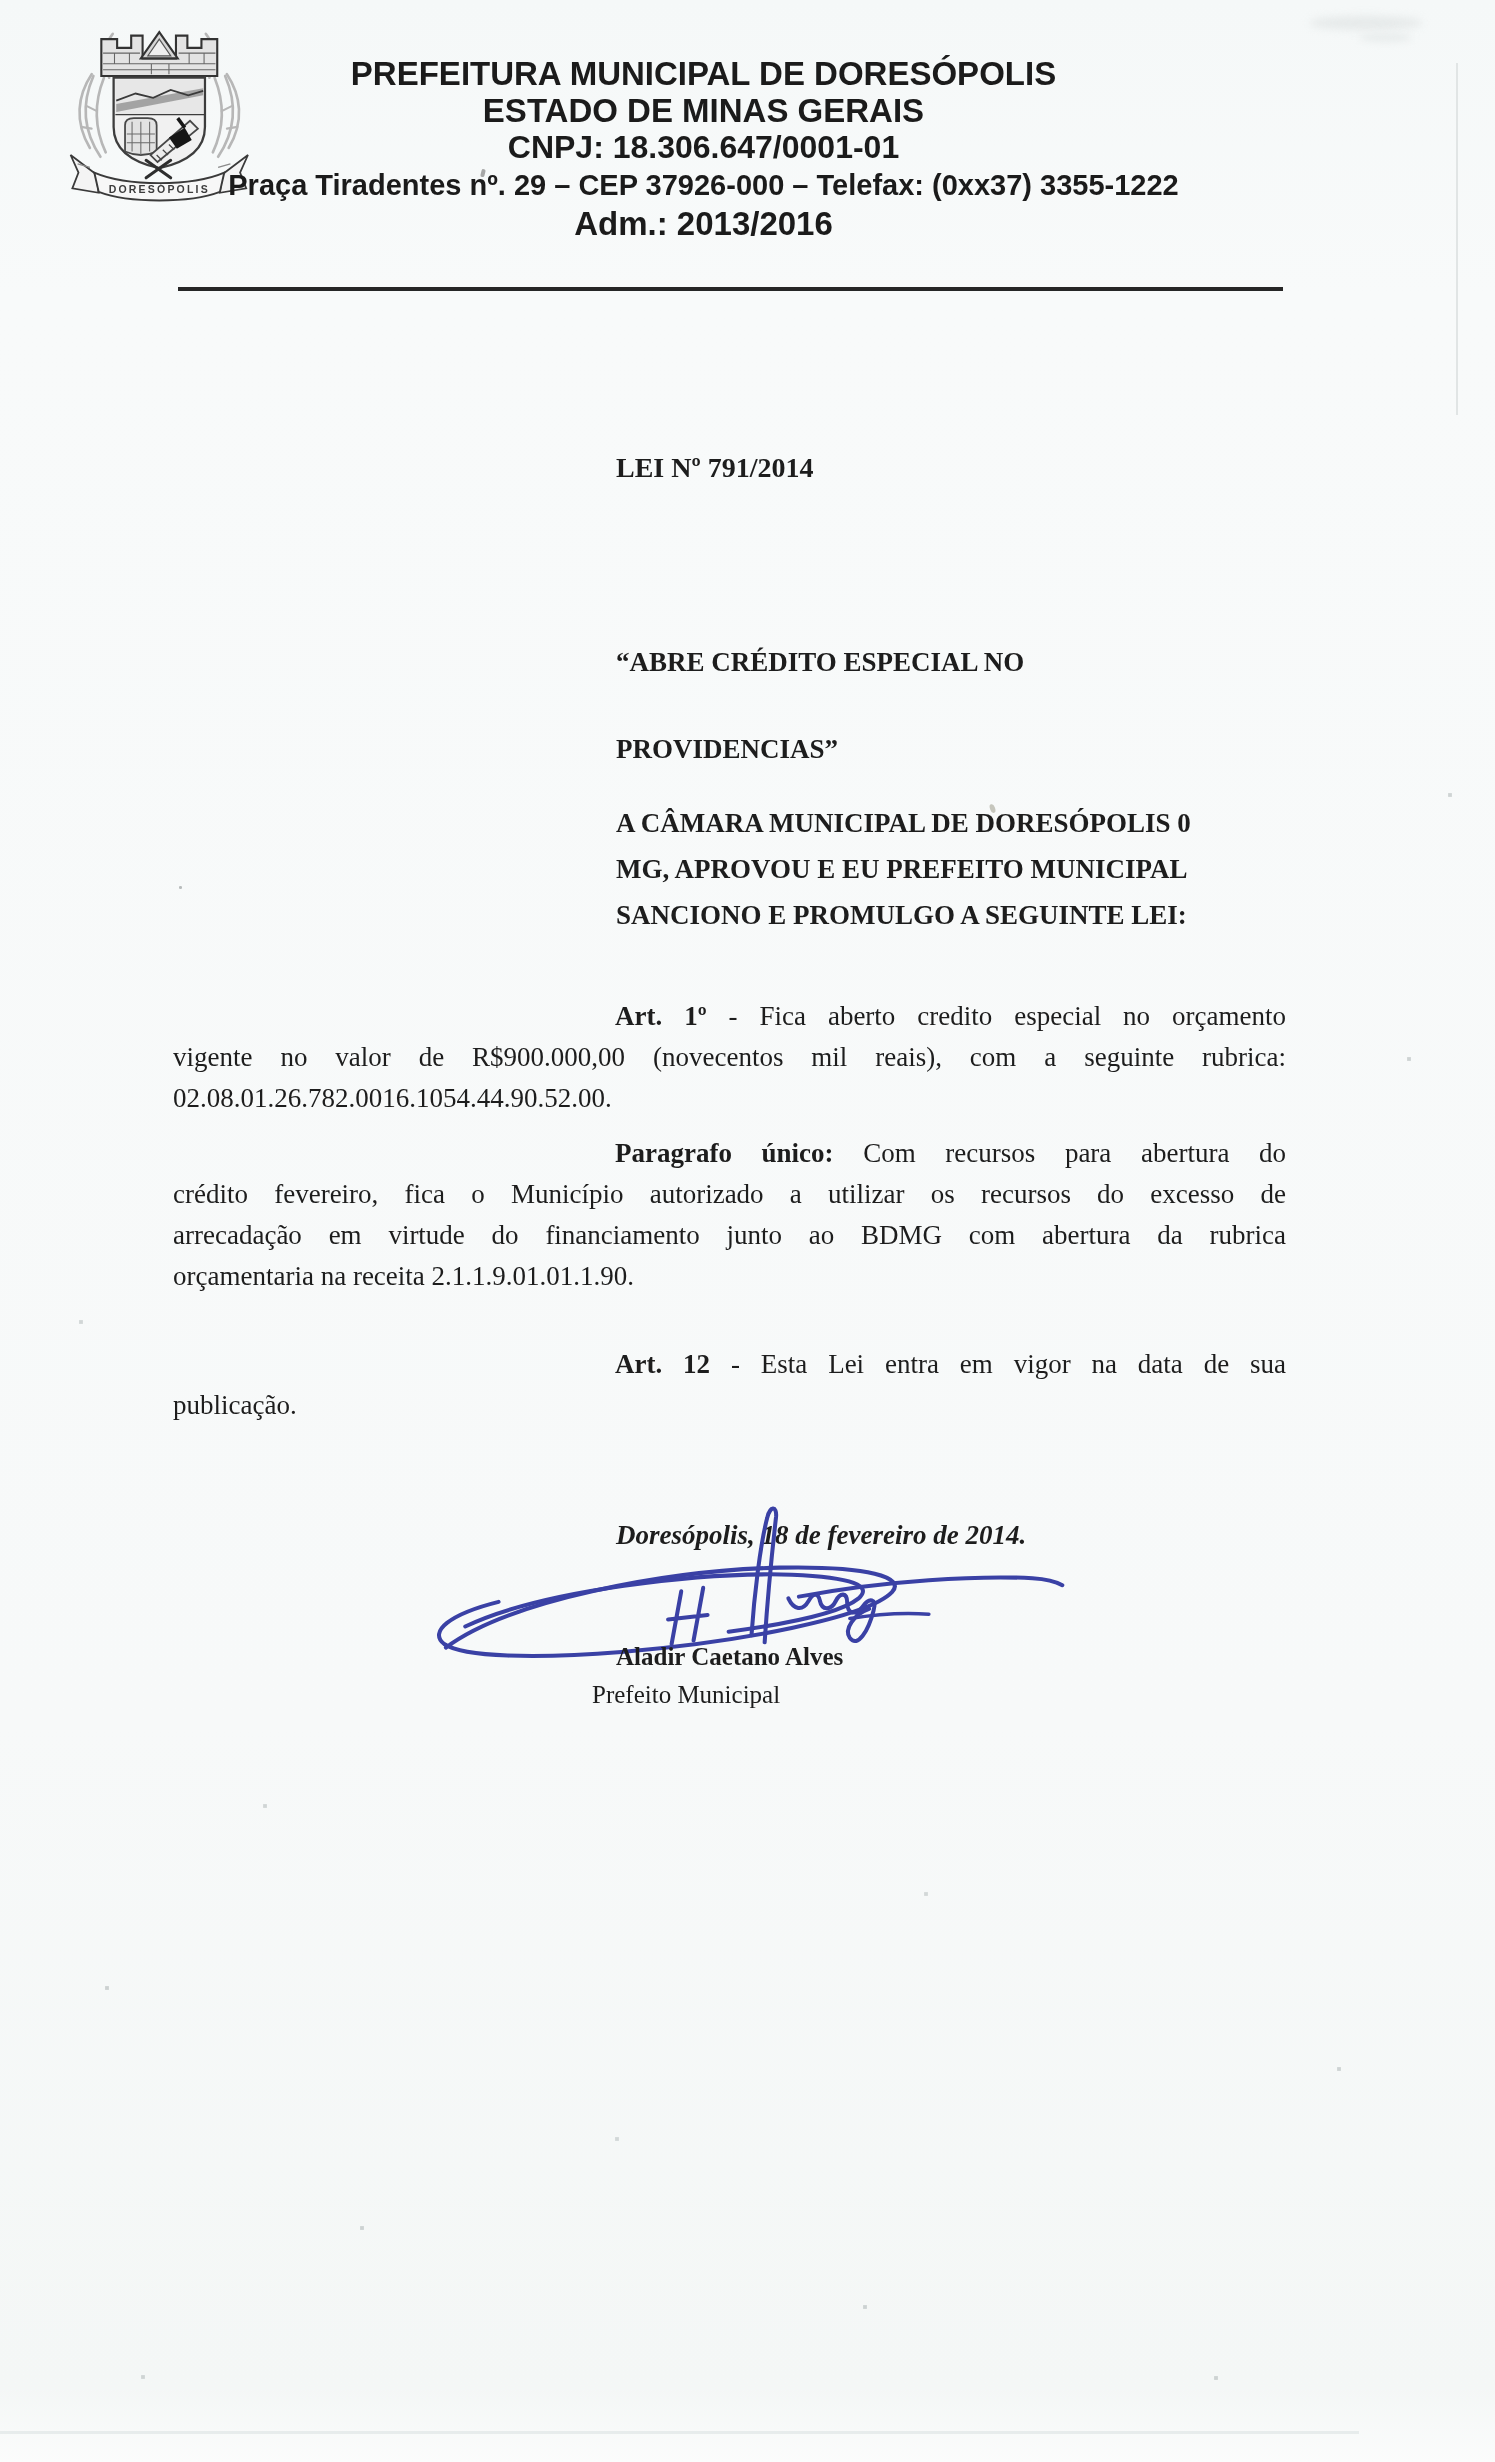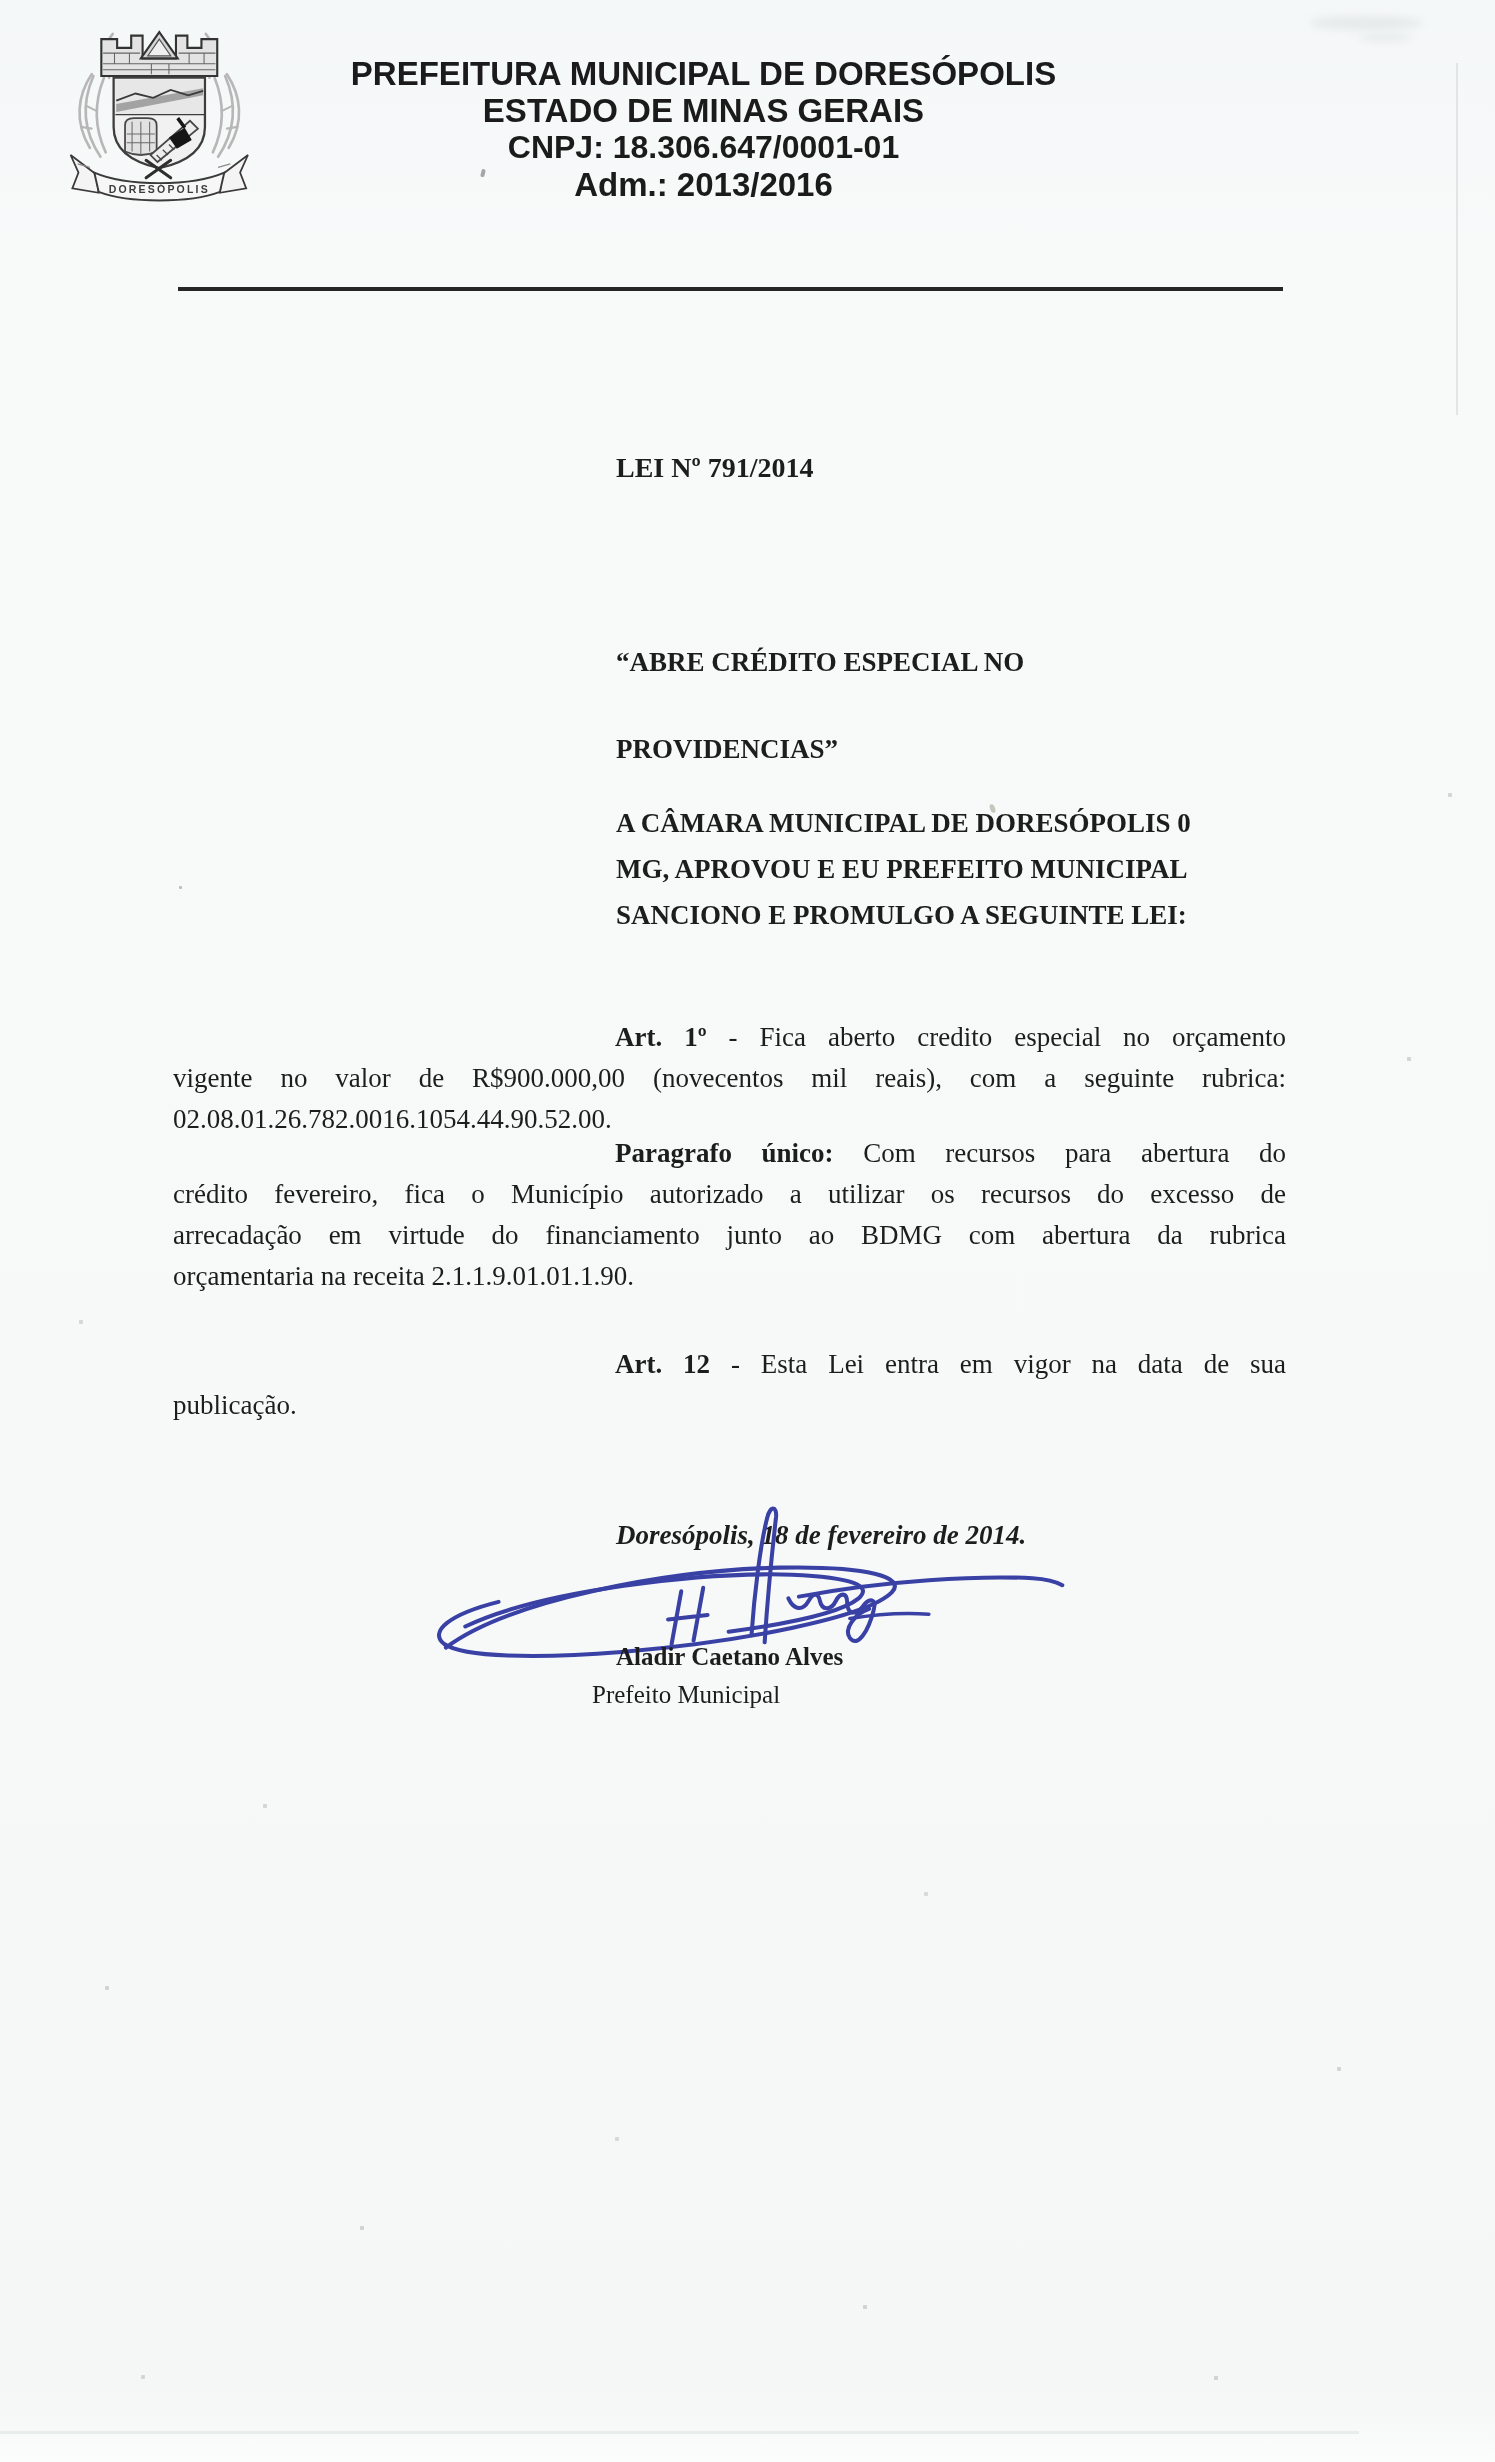--- a/index.html
+++ b/index.html
@@ -24,21 +24,21 @@
   .epigraph { position:absolute; left:616px; top:598px; font-weight:700; font-size:27px; line-height:46px; }
   .epigraph div { white-space:nowrap;margin-top:41px; }
   .preamble { position:absolute; left:616px; top:800px; font-weight:700; font-size:27px; line-height:46px; }
   .preamble div { white-space:nowrap; }
 
   .para { position:absolute; left:173px; width:1113px; font-size:27px; line-height:41px; }
   .para .ln { width:100%; }
   .para .ln.j { text-align:justify; text-align-last:justify; word-spacing:0.9px; }
   .para .ln.first { padding-left:442px; box-sizing:border-box; }
   .para b { font-weight:700; }
-  .art1 { top:996px;margin-top:21px; }
+  .art1 { top:996px; }
   .punico { top:1133px; }
   .art12 { top:1344px; }
 
   .dateline { position:absolute; left:616px; top:1520px; font-weight:700; font-size:27px; white-space:nowrap;font-style:italic; }
   .signature { position:absolute; left:412px; top:1493px; width:686px; height:180px; }
   .signer-name { position:absolute; left:616px; top:1643px; font-weight:700; font-size:25px; white-space:nowrap; }
   .signer-title { position:absolute; left:592px; top:1681px; font-weight:400; font-size:25px; white-space:nowrap; }
 
   
   .smudge-tr { position:absolute; left:1309px; top:16px; width:114px; height:14px; background:#e2e6e6; border-radius:50%; filter:blur(4.4px); opacity:.8; }
@@ -107,20 +107,21 @@
       <path d="M55 170 C 92 186 166 186 203 170 L198 192 C 164 205 94 205 60 192 Z" fill="#f7f7f7" stroke="#3a3a3a" stroke-width="2.2"></path>
       <path d="M36 160 l 14 4 M210 160 l -14 4" stroke="#8a8a8a" stroke-width="1.4"></path>
       <text x="129" y="193" text-anchor="middle" font-family="Liberation Sans, sans-serif" font-size="12" font-weight="bold" letter-spacing="2.5" fill="#3c3c3c">DORESÓPOLIS</text>
     </g>
   </svg>
 
   <div class="headtext">
     <div class="hline h1">PREFEITURA MUNICIPAL DE DORESÓPOLIS</div>
     <div class="hline h2">ESTADO DE MINAS GERAIS</div>
     <div class="hline h3">CNPJ: 18.306.647/0001-01</div>
+    <div class="hline h4">Praça Tiradentes nº. 29 – CEP 37926-000 – Telefax: (0xx37) 3355-1222</div>
     <div class="hline h5">Adm.: 2013/2016</div>
   </div>
 
   <div class="rule"></div>
 
   <div class="law-number">LEI Nº 791/2014</div>
 
   <div class="epigraph">
     <div>“ABRE CRÉDITO ESPECIAL NO</div>
     <div>PROVIDENCIAS”</div>

